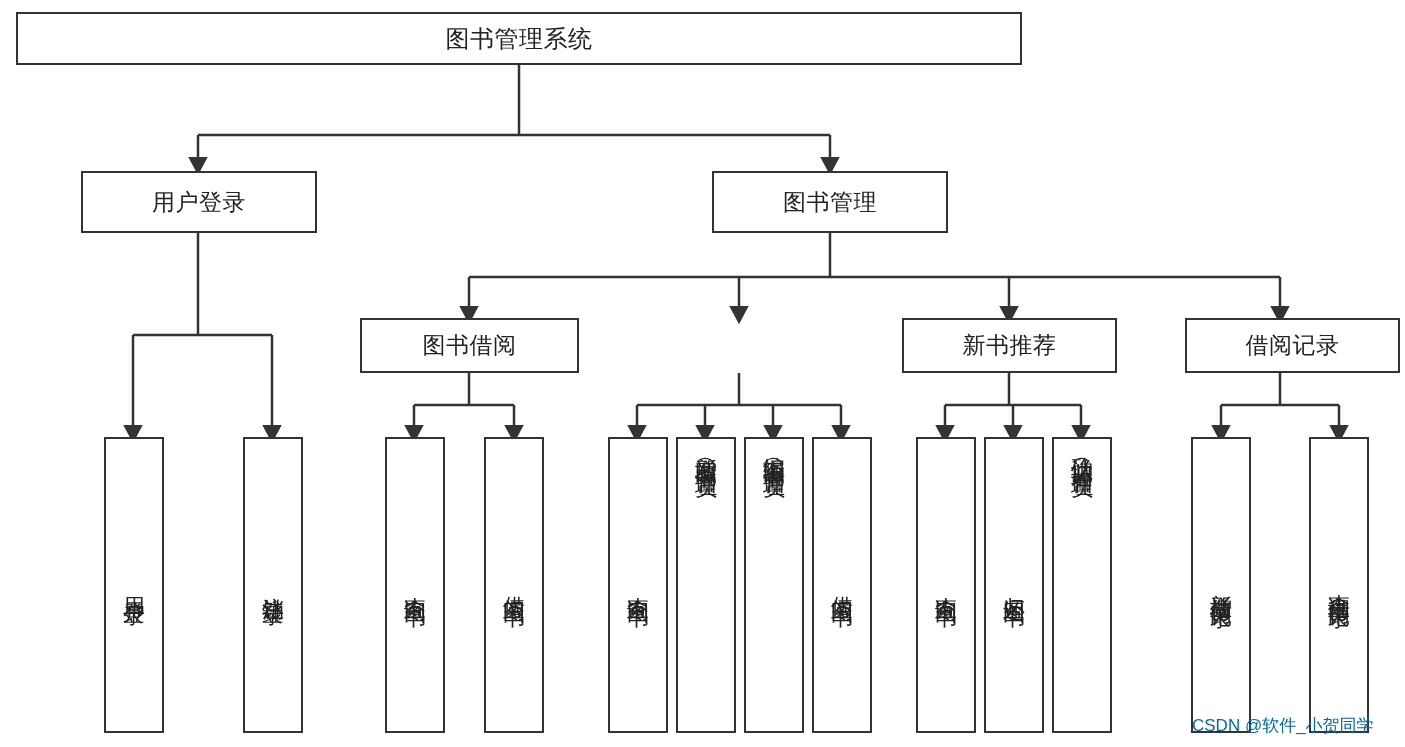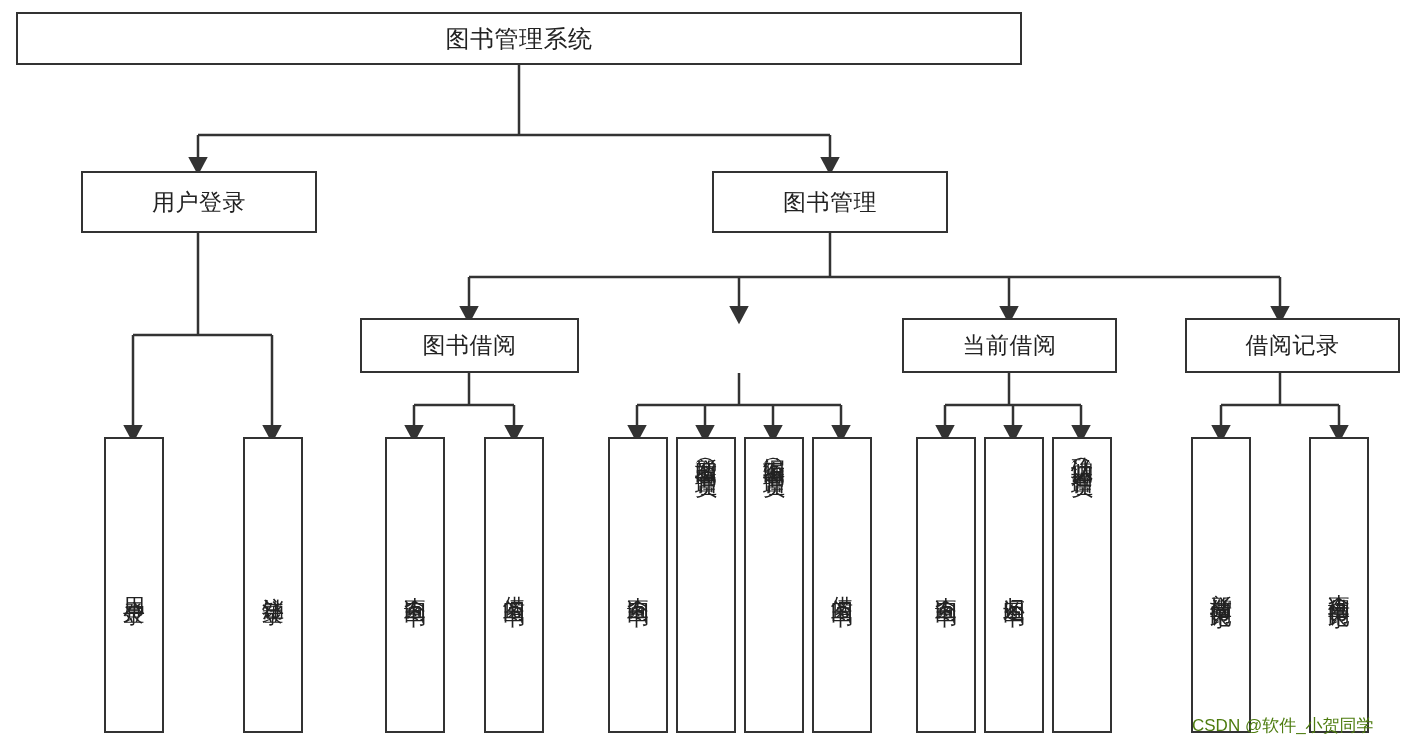--- a/index.html
+++ b/index.html
@@ -62,21 +62,21 @@
     white-space: nowrap;
   }
   .node.v.center .label {
     margin: auto 0;
   }
   .watermark {
     position: absolute;
     left: 1192px;
     top: 714px;
     font-size: 17px;
-    color: #4d7c0f;
+    color: #0369a1;
     white-space: nowrap;
     font-family: "Liberation Sans", "DejaVu Sans", sans-serif;
   }
 </style>
 </head>
 <body>
 
 <div id="canvas">
 
   <svg class="wires" viewBox="0 0 1405 747">
@@ -140,21 +140,21 @@
   <div class="node h" style="left:712px; top:171px; width:236px; height:62px;">
     <span class="label">图书管理</span>
   </div>
 
   <div class="node h" style="left:360px; top:318px; width:219px; height:55px;">
     <span class="label">图书借阅</span>
   </div>
 
 
   <div class="node h" style="left:902px; top:318px; width:215px; height:55px;">
-    <span class="label">当前借阅</span>
+    <span class="label">新书推荐</span>
   </div>
 
   <div class="node h" style="left:1172px; top:318px; width:215px; height:55px;margin-left:13px;">
     <span class="label">借阅记录</span>
   </div>
 
   <div class="node v center" style="left:104px; top:437px; width:60px; height:296px;">
     <span class="label">用户登录</span>
   </div>
 

